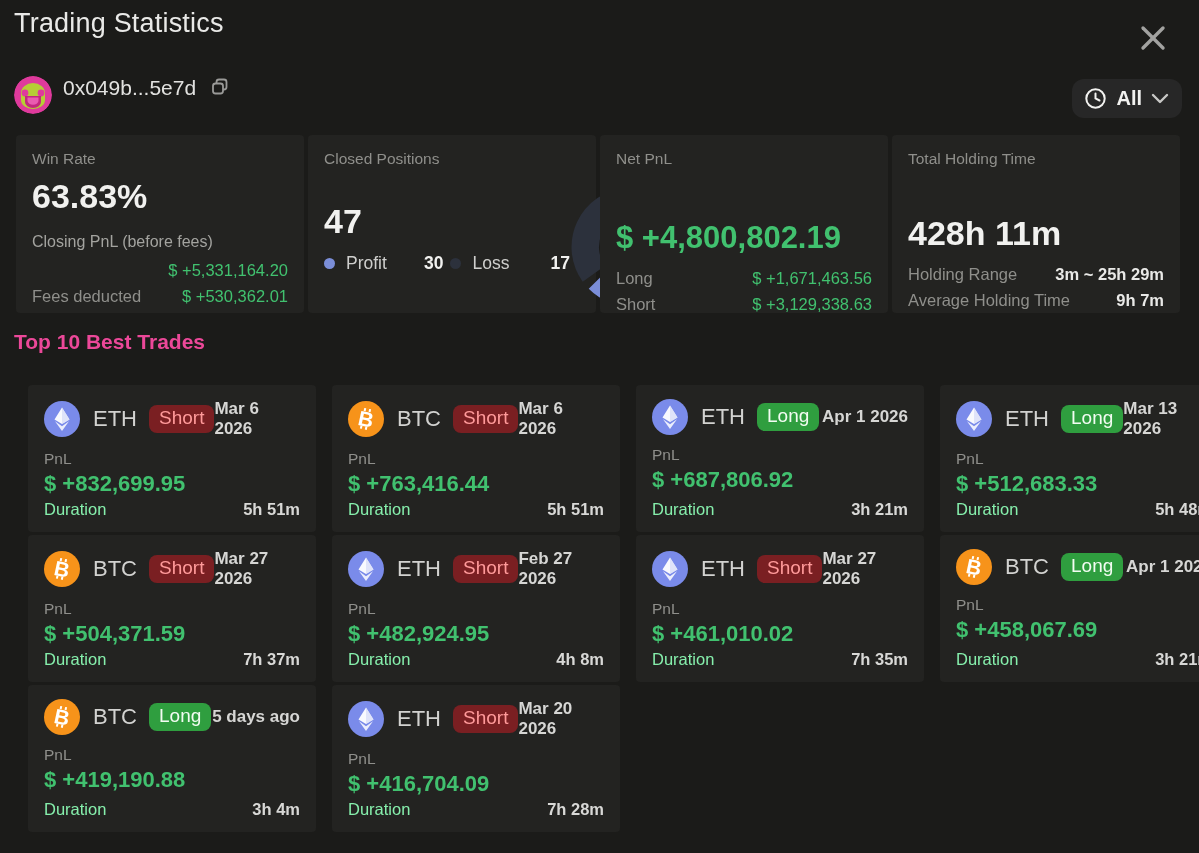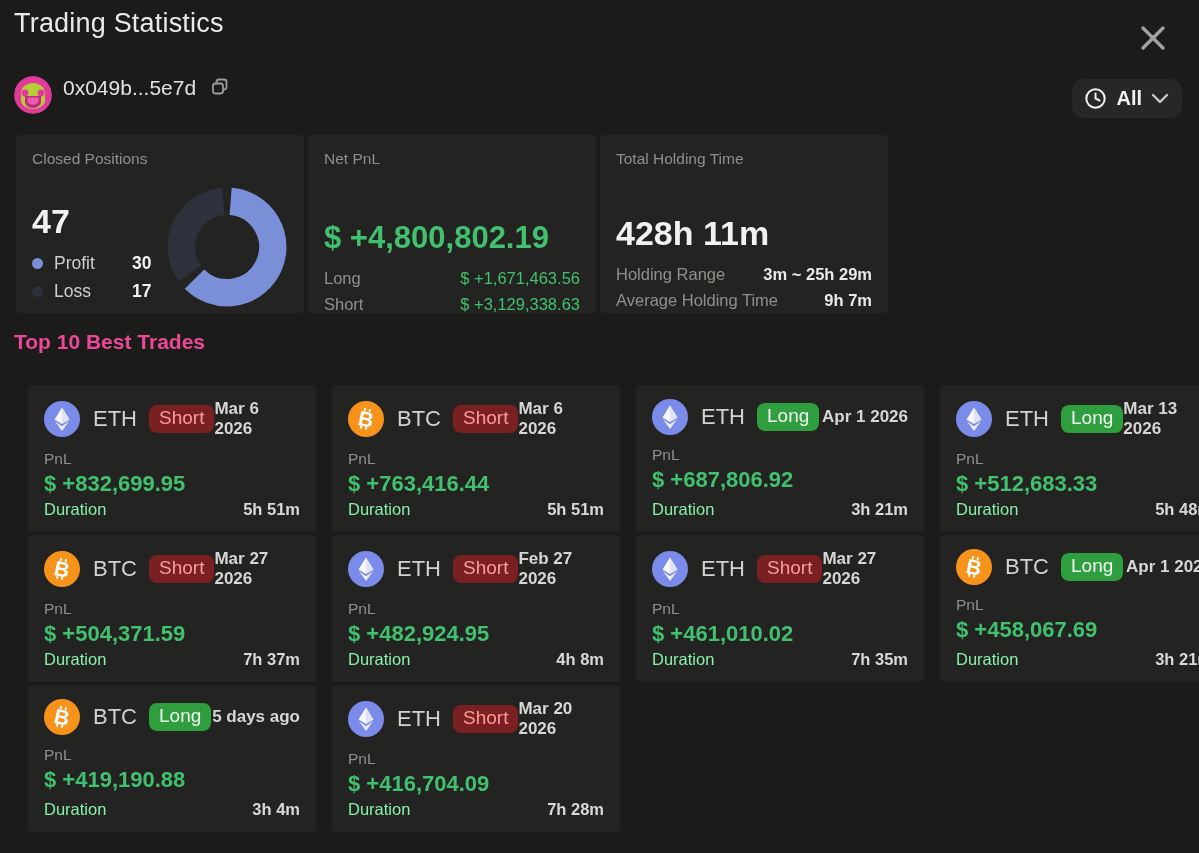--- a/index.html
+++ b/index.html
@@ -49,21 +49,21 @@
   
   .wr-big { margin-top:9px; }
   .wr-sub { margin-top:17px; }
   .wr-val-right { margin-top:10px; text-align:right; font-size:16.5px; }
   .wr-fees { margin-top:7px; }
 
   
   .cp-body { display:flex; flex:1; margin-top:2px; }
   .cp-left { flex:1; display:flex; flex-direction:column; }
   .cp-big { margin-top:32px; }
-  .cp-legend { margin-top:12px; display:flex; flex-direction:column; gap:7px; }
+  .cp-legend { margin-top:12px; display:flex; gap:7px; }
   .legend-row { display:flex; align-items:center; font-size:17.5px; }
   .legend-dot { width:11px; height:11px; border-radius:50%; margin-right:11px; }
   .legend-name { color:#cfcfcd; width:78px; }
   .legend-val { color:#f1f1ef; font-weight:700; }
   .donut-wrap { width:122px; align-self:center; margin-top:16px; }
 
   
   .np-big { margin-top:52px; }
   .np-rows { margin-top:13px; display:flex; flex-direction:column; gap:7px; }
 
@@ -139,20 +139,30 @@
     <path d="M11.5 6.5 V11.5 L15.5 13.5" fill="none" stroke="#f2f2f0" stroke-width="2" stroke-linecap="round"></path>
   </svg>
   <span class="filter-label">All</span>
   <svg width="18" height="11" viewBox="0 0 18 11">
     <path d="M2 2 L9 9 L16 2" fill="none" stroke="#c8c8c6" stroke-width="2.4" stroke-linecap="round" stroke-linejoin="round"></path>
   </svg>
 </div>
 
 <div class="stats-row">
 
+  <div class="stat-card">
+    <div class="stat-label">Win Rate</div>
+    <div class="big-white wr-big">63.83%</div>
+    <div class="sub-label wr-sub">Closing PnL (before fees)</div>
+    <div class="wr-val-right kv-green">$ +5,331,164.20</div>
+    <div class="kv-row wr-fees">
+      <span class="kv-key">Fees deducted</span>
+      <span class="kv-green">$ +530,362.01</span>
+    </div>
+  </div>
 
   <div class="stat-card">
     <div class="stat-label">Closed Positions</div>
     <div class="cp-body">
       <div class="cp-left">
         <div class="big-white cp-big">47</div>
         <div class="cp-legend">
           <div class="legend-row">
             <span class="legend-dot" style="background:#7b8ed8"></span>
             <span class="legend-name">Profit</span>

